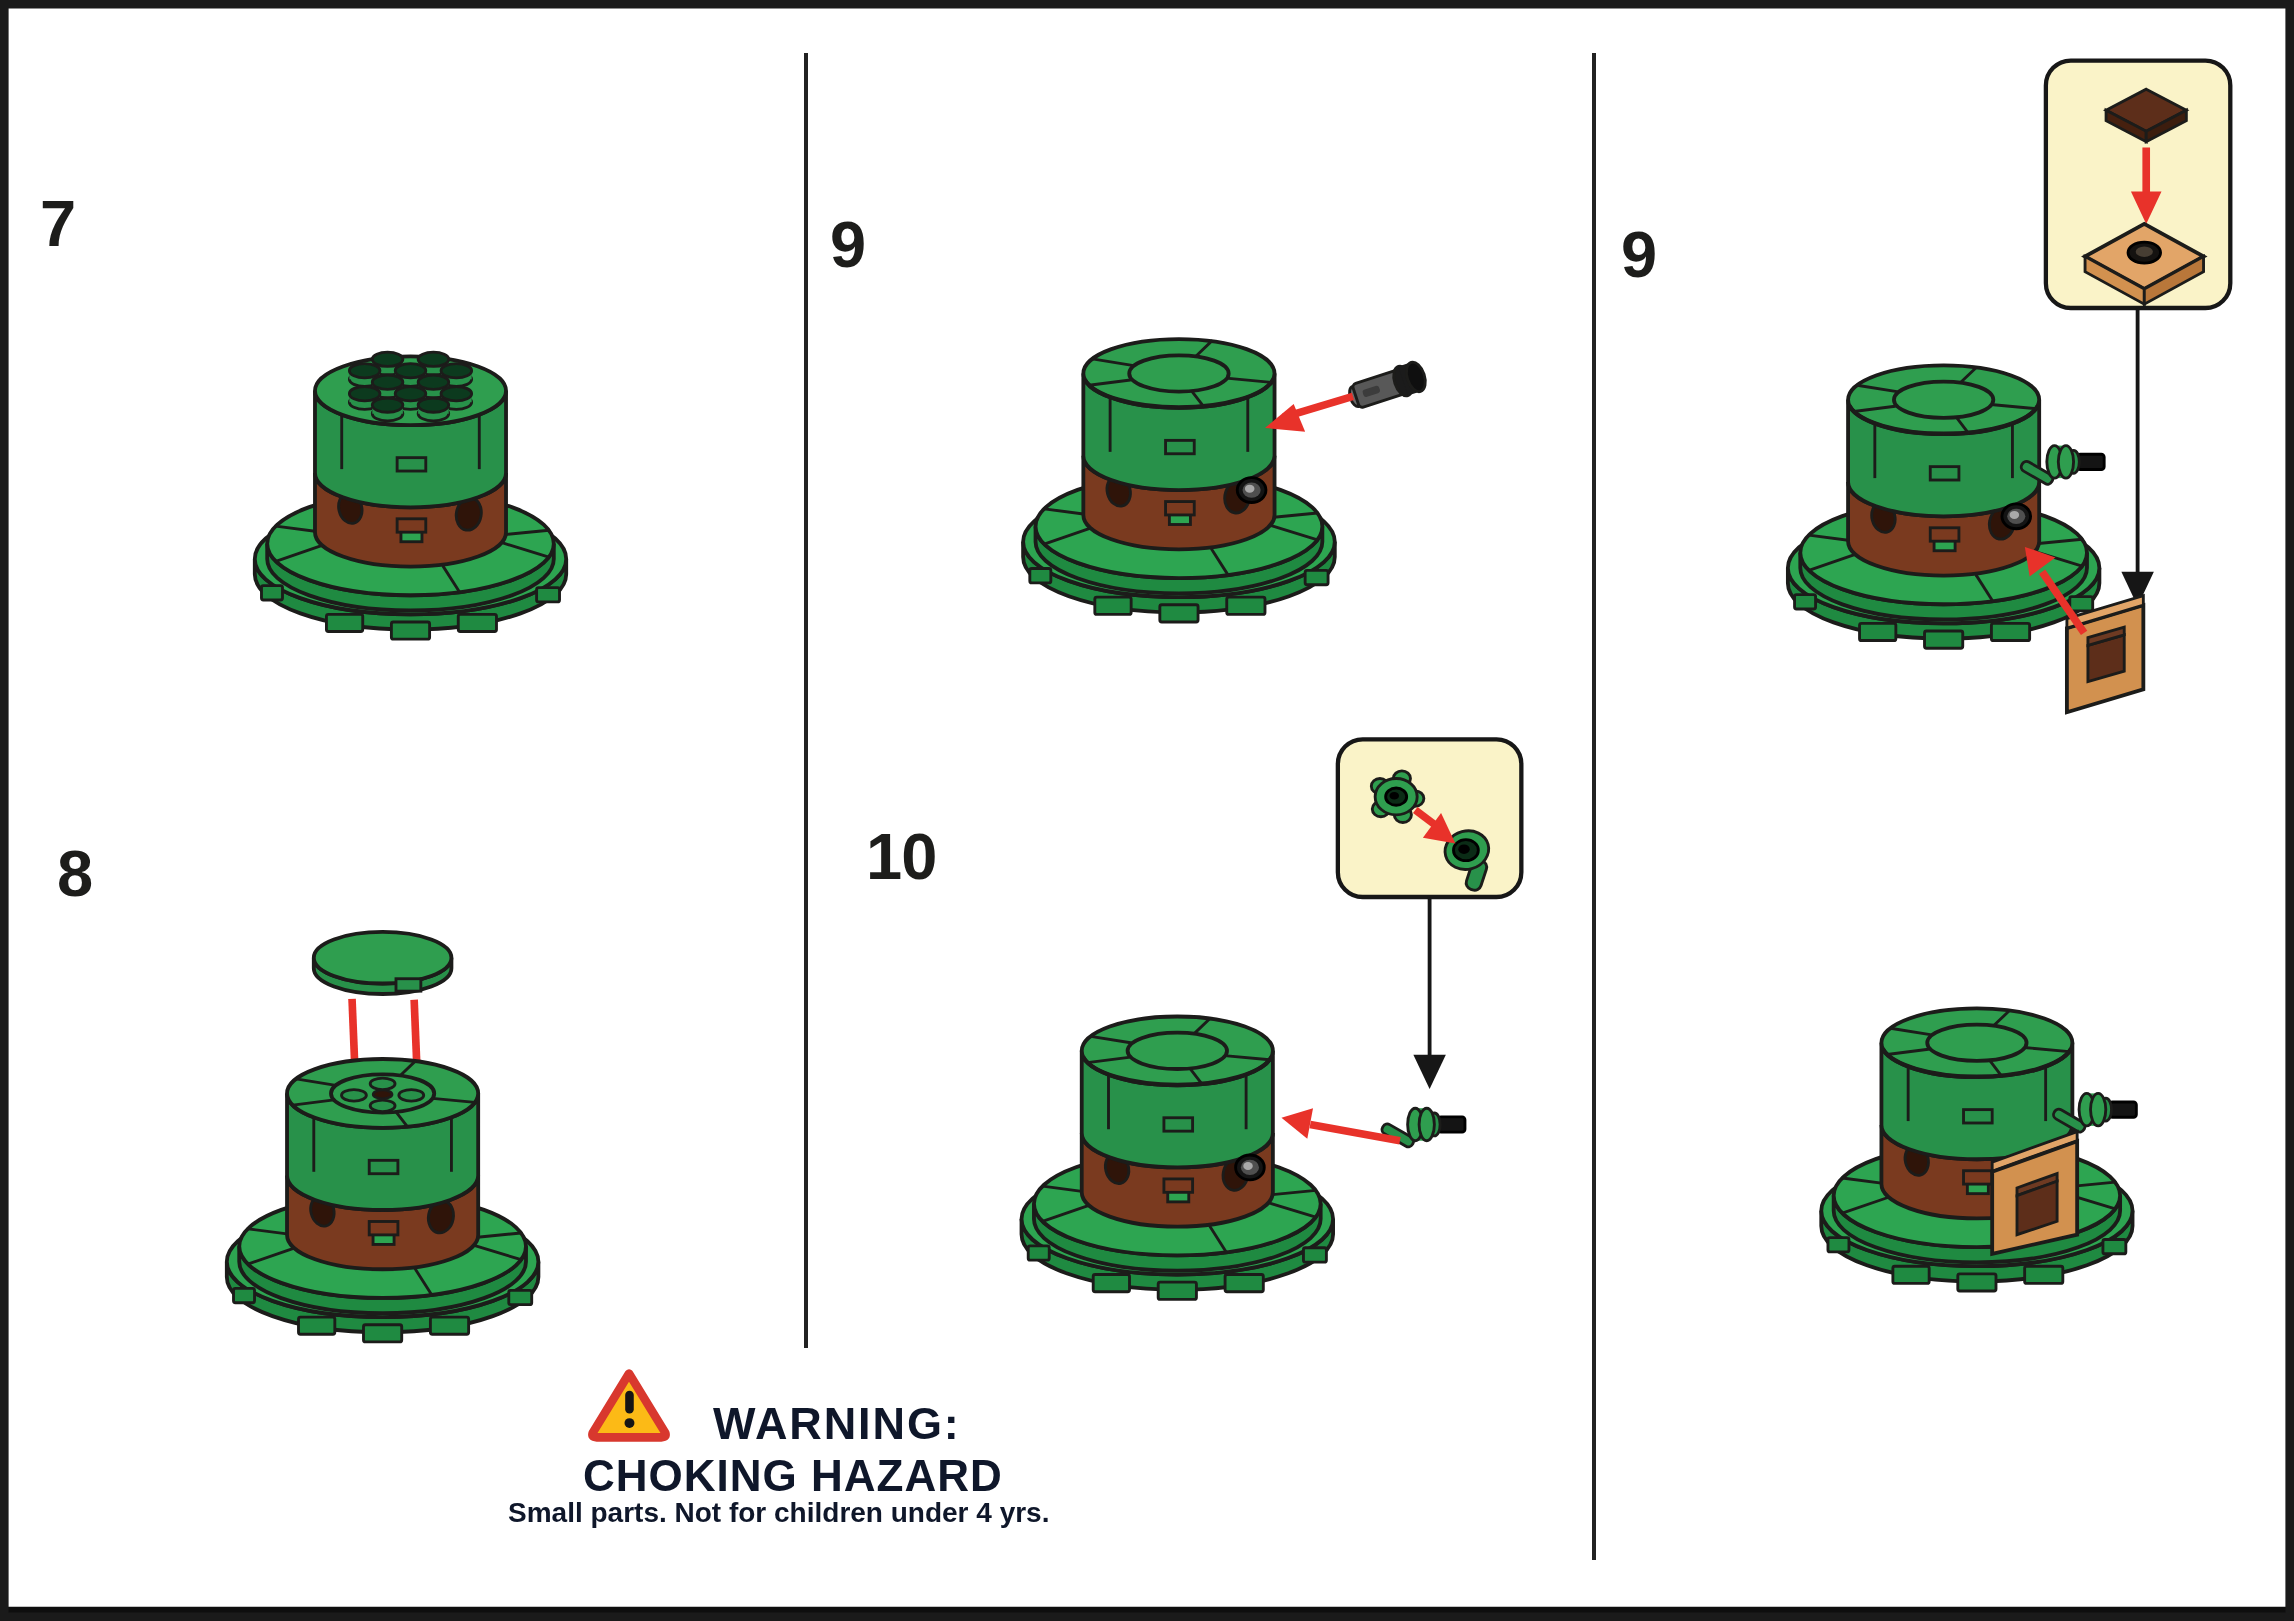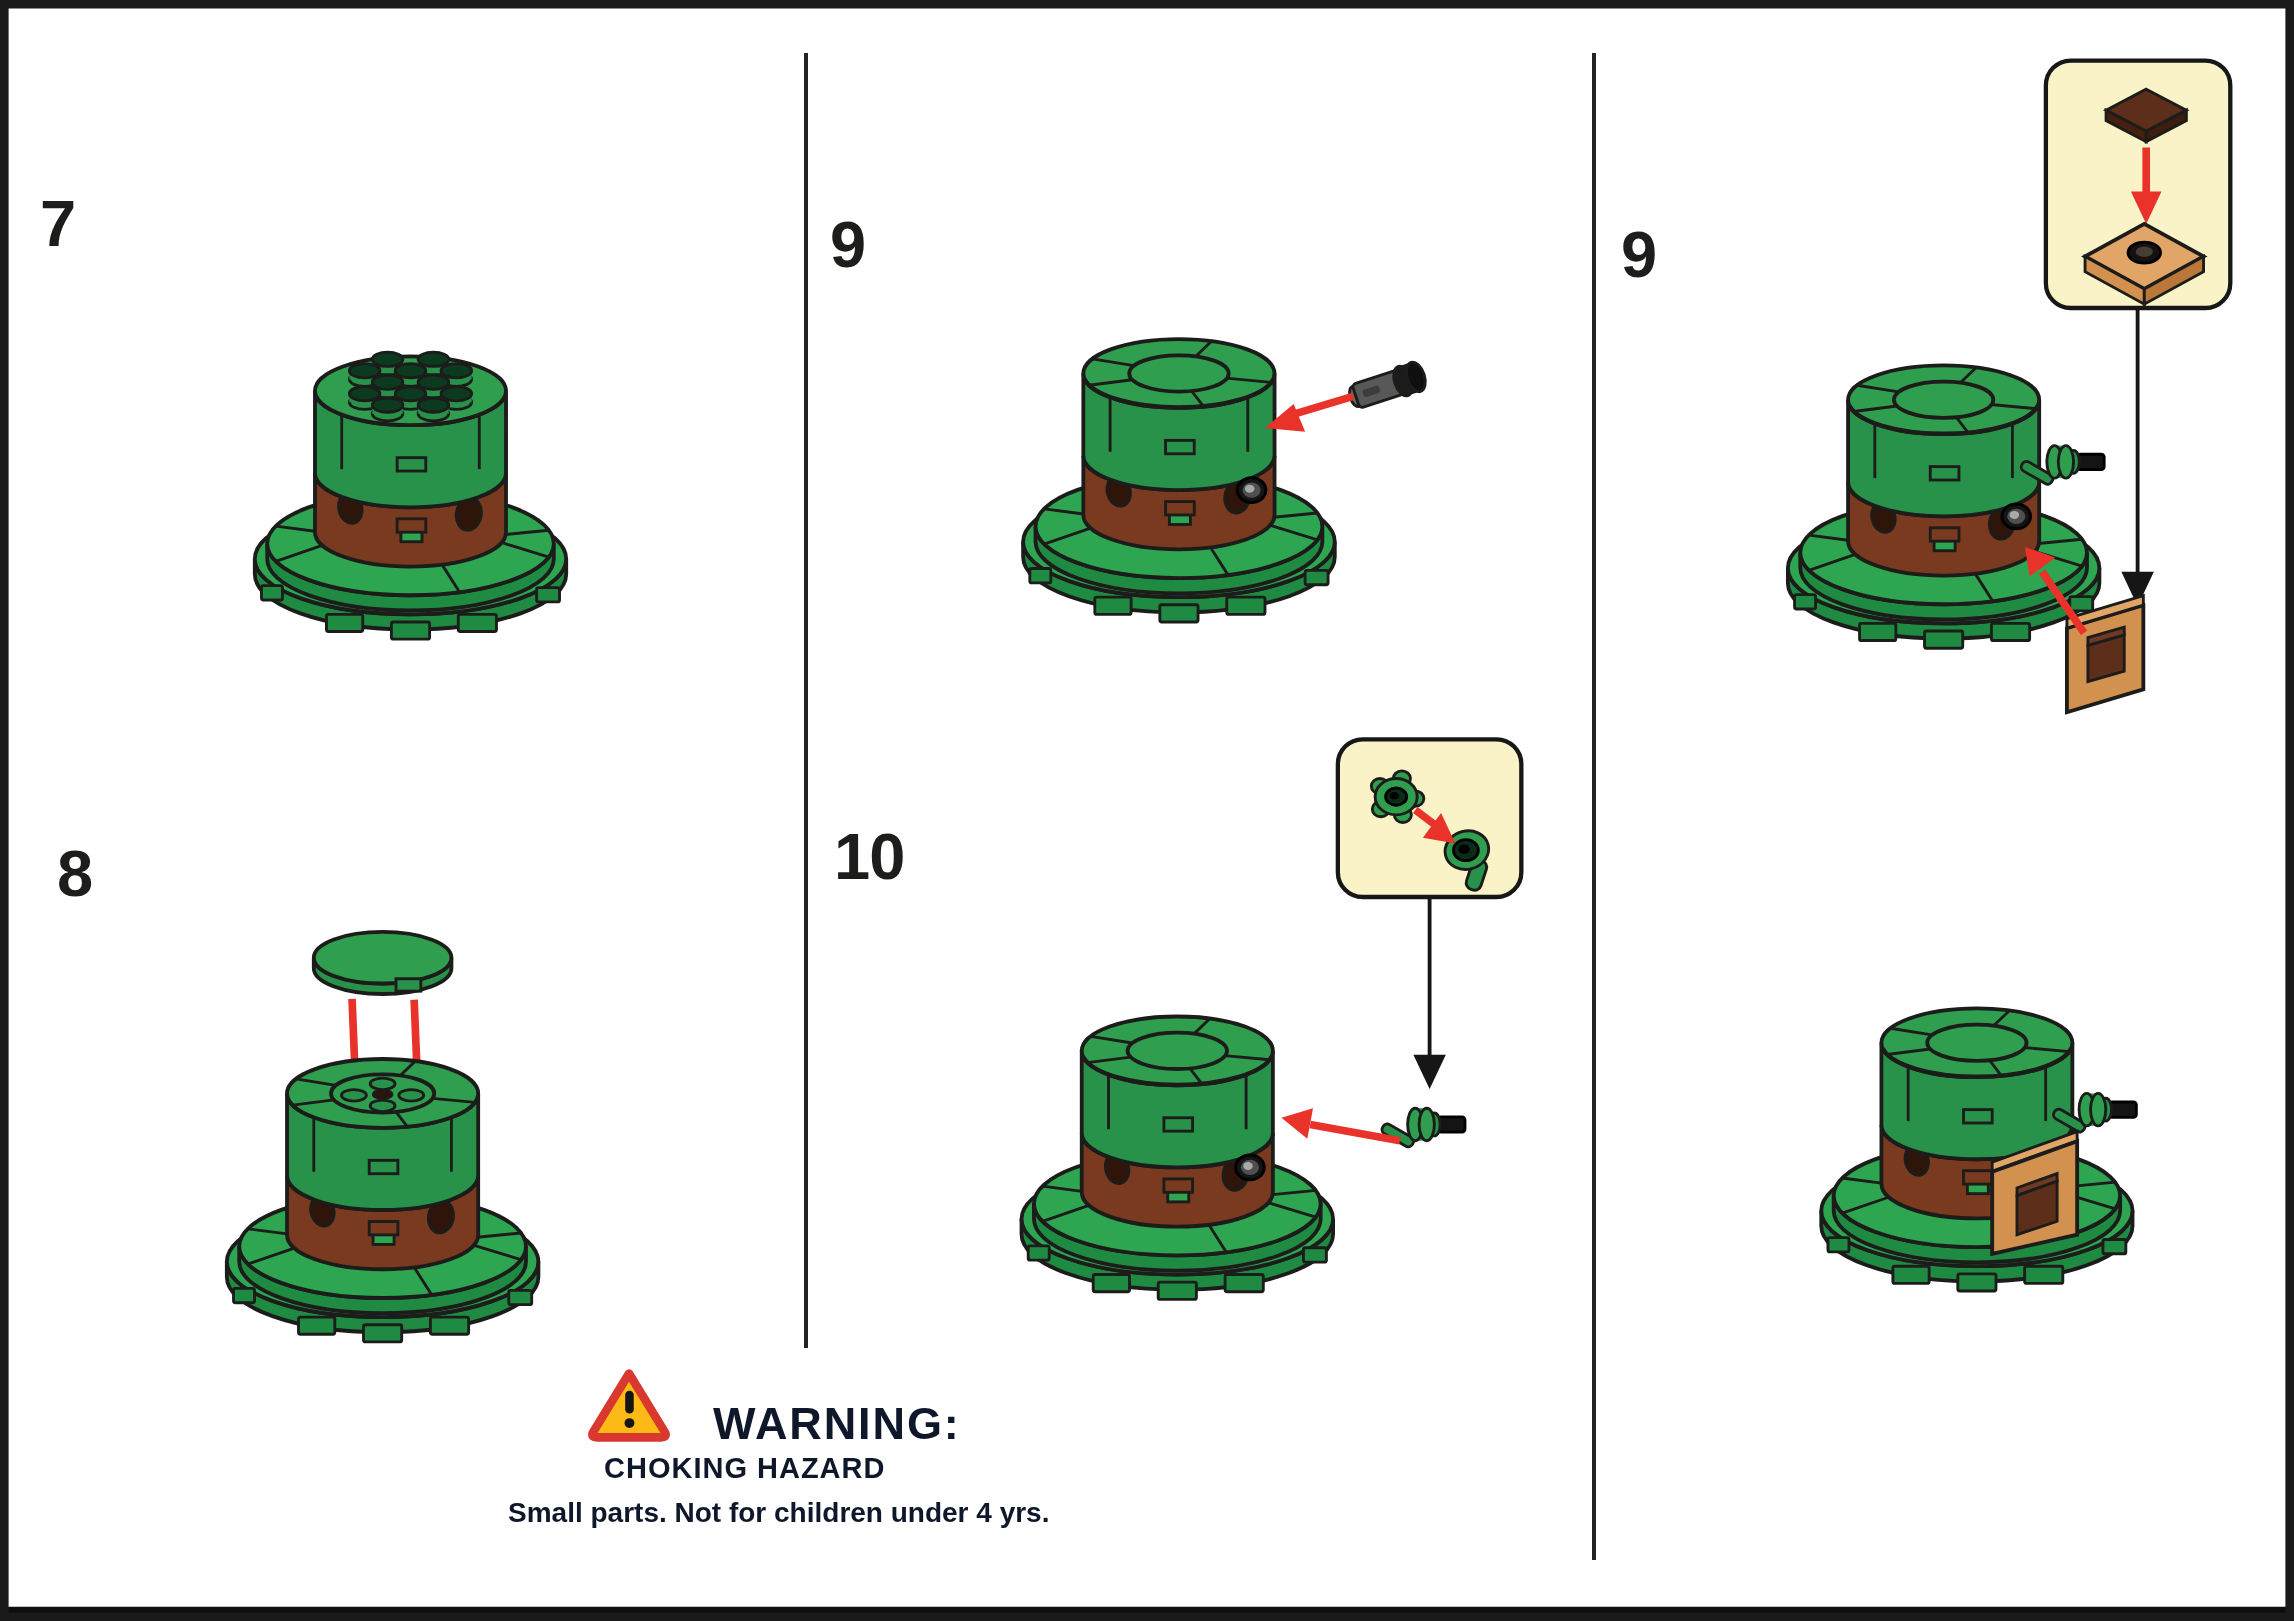--- a/index.html
+++ b/index.html
@@ -24,21 +24,21 @@
   .studtop{fill:var(--stud);}
   .red{stroke:var(--red);stroke-width:8;fill:none;}
   .redhead{fill:var(--red);}
   .blk{stroke:#161616;stroke-width:4;fill:none;}
   .blkhead{fill:#161616;}
   .callout{fill:var(--cream);stroke:#171717;stroke-width:4.5;}
   .tantop{fill:var(--tan-top);} .tanside{fill:var(--tan-side);} .tanfront{fill:var(--tan-front);}
   .tilebr{fill:var(--tile-brown);} .tilebrd{fill:var(--tile-brown-dark);}
   .warn-line{position:absolute;color:#0f172a;line-height:1;}
   .w1{left:713px;top:1401px;font-size:45px;font-weight:bold;letter-spacing:1.9px;}
-  .w2{left:604px;top:1454px;font-size:29px;font-weight:bold;letter-spacing:1px;}
+  .w2{left:583px;top:1454px;font-size:44px;font-weight:bold;letter-spacing:1px;}
   .w3{left:508px;top:1499px;font-size:28px;font-weight:bold;letter-spacing:0px;}
 </style>
 </head>
 <body>
 
 <div class="page">
 
   <svg width="0" height="0" style="position:absolute" aria-hidden="true">
     <defs>
 
@@ -150,21 +150,21 @@
       </g>
     </defs>
   </svg>
 
   <div class="divider" style="left:804px;top:53px;height:1295px;"></div>
   <div class="divider" style="left:1592px;top:53px;height:1507px;"></div>
 
   <div class="step-num" style="left:40px;top:191px;">7</div>
   <div class="step-num" style="left:57px;top:841px;">8</div>
   <div class="step-num" style="left:830px;top:212px;">9</div>
-  <div class="step-num" style="left:834px;top:824px;">10</div>
+  <div class="step-num" style="left:866px;top:824px;">10</div>
   <div class="step-num" style="left:1621px;top:222px;">9</div>
 
   <svg class="illus" style="left:229px;top:301px;" width="363" height="363" viewBox="0 0 380 380">
     <g>
       <use href="#core-body"></use>
       <g>
         <use href="#stud" transform="translate(166,70)"></use>
         <use href="#stud" transform="translate(214,70)"></use>
         <use href="#stud" transform="translate(142,82)"></use>
         <use href="#stud" transform="translate(190,82)"></use>

